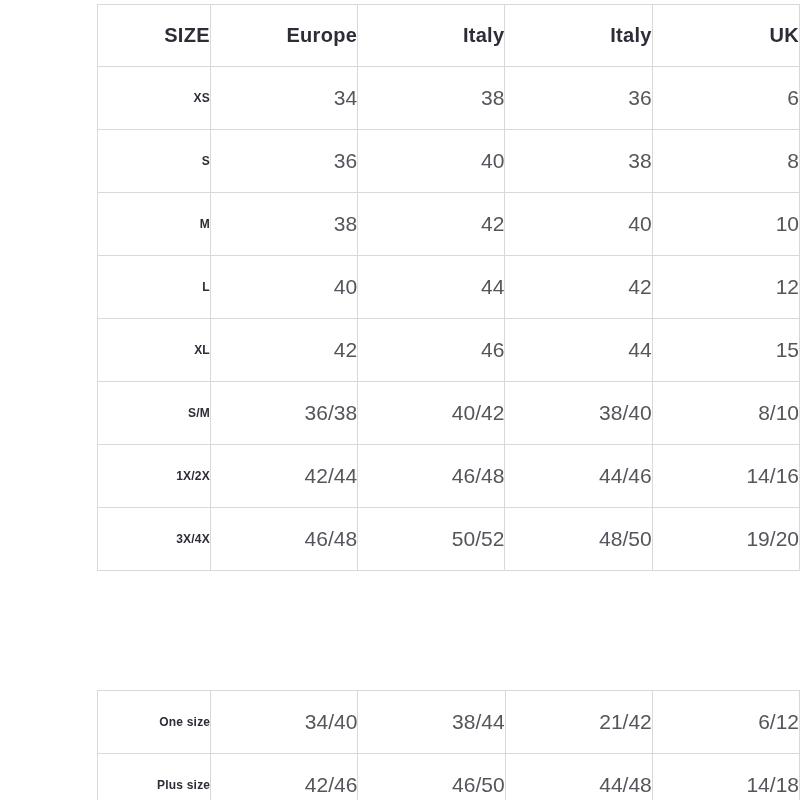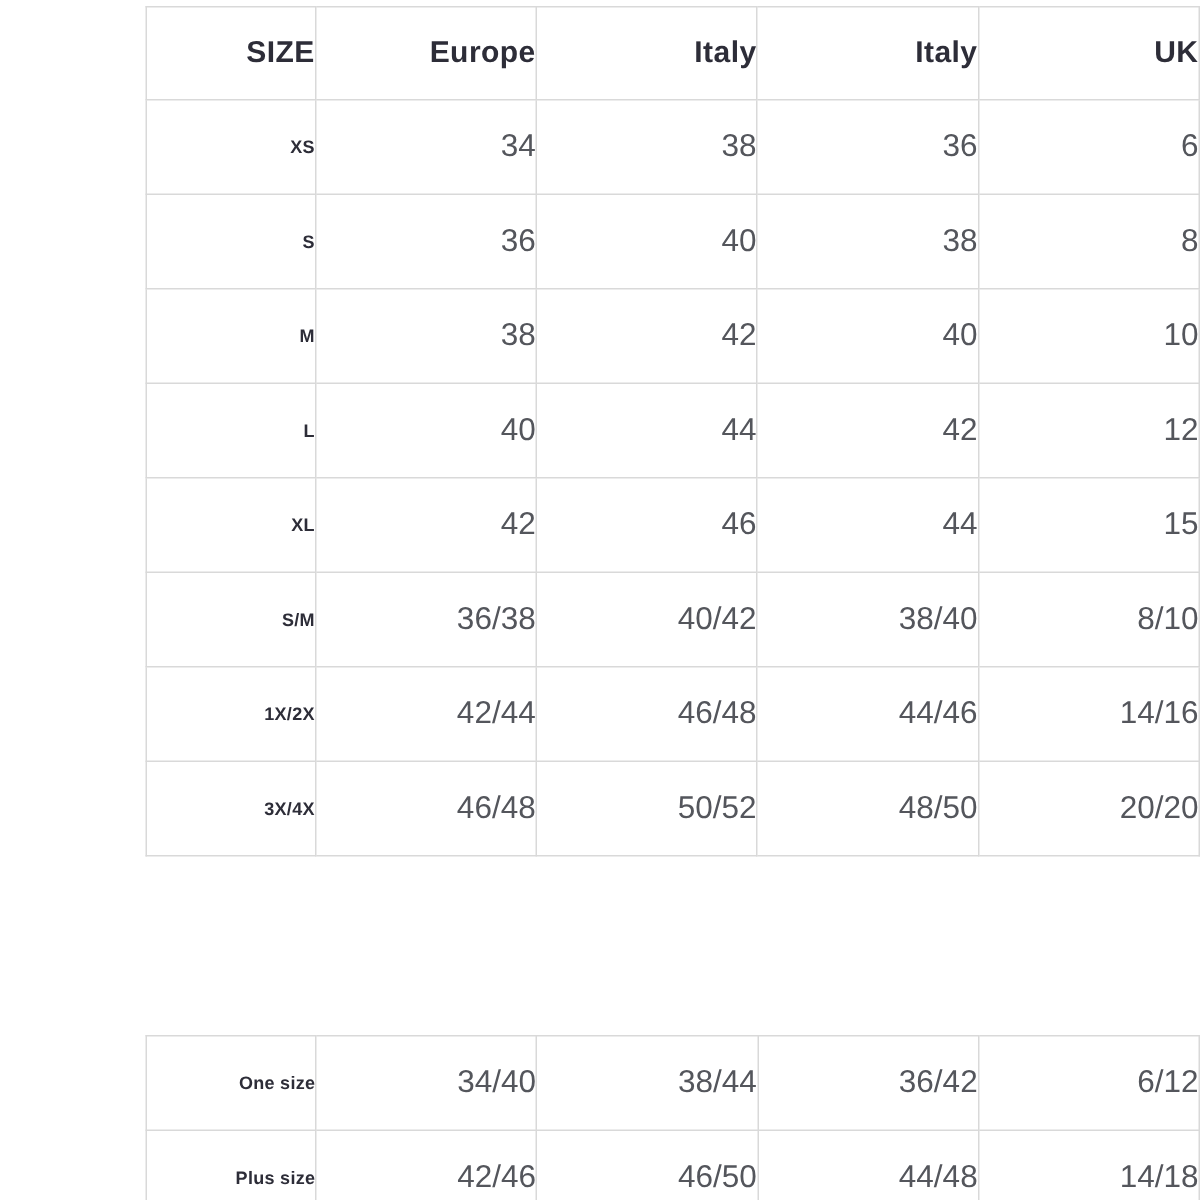--- a/index.html
+++ b/index.html
@@ -119,32 +119,32 @@
           <td class="value">42/44</td>
           <td class="value">46/48</td>
           <td class="value">44/46</td>
           <td class="value">14/16</td>
         </tr>
         <tr>
           <td class="label">3X/4X</td>
           <td class="value">46/48</td>
           <td class="value">50/52</td>
           <td class="value">48/50</td>
-          <td class="value">20/20</td>
+          <td class="value">19/20</td>
         </tr>
       </tbody>
   </table>
 
   <table class="size-table special">
     <tbody id="special-body">
         <tr>
           <td class="label">One size</td>
           <td class="value">34/40</td>
           <td class="value">38/44</td>
-          <td class="value">36/42</td>
+          <td class="value">21/42</td>
           <td class="value">6/12</td>
         </tr>
         <tr>
           <td class="label">Plus size</td>
           <td class="value">42/46</td>
           <td class="value">46/50</td>
           <td class="value">44/48</td>
           <td class="value">14/18</td>
         </tr>
       </tbody>

